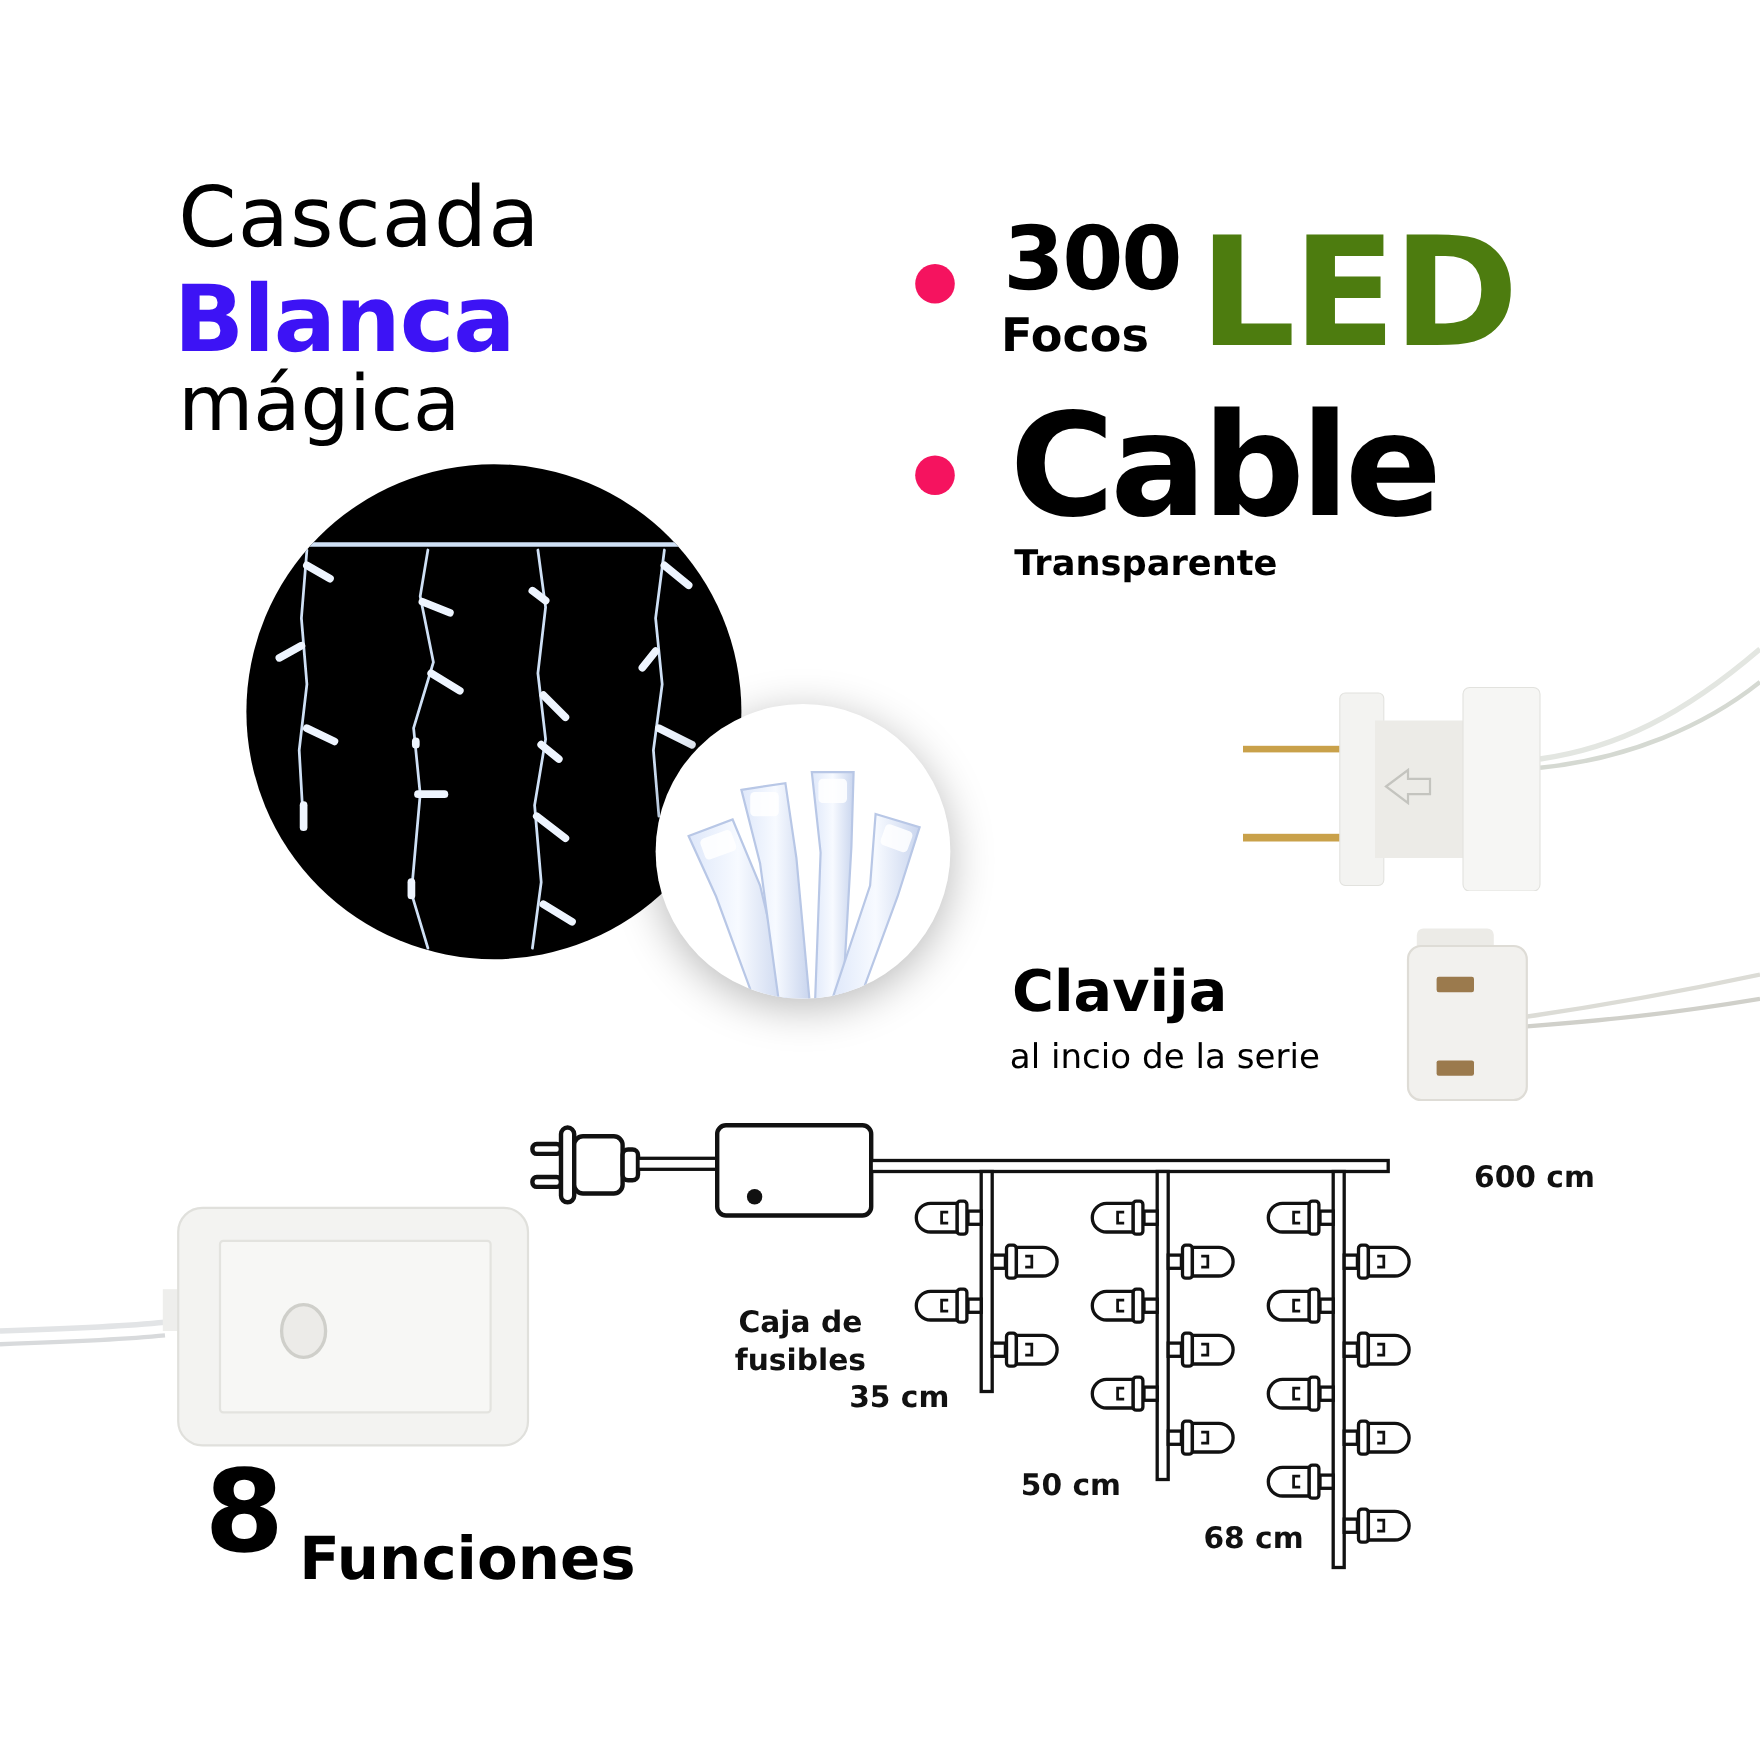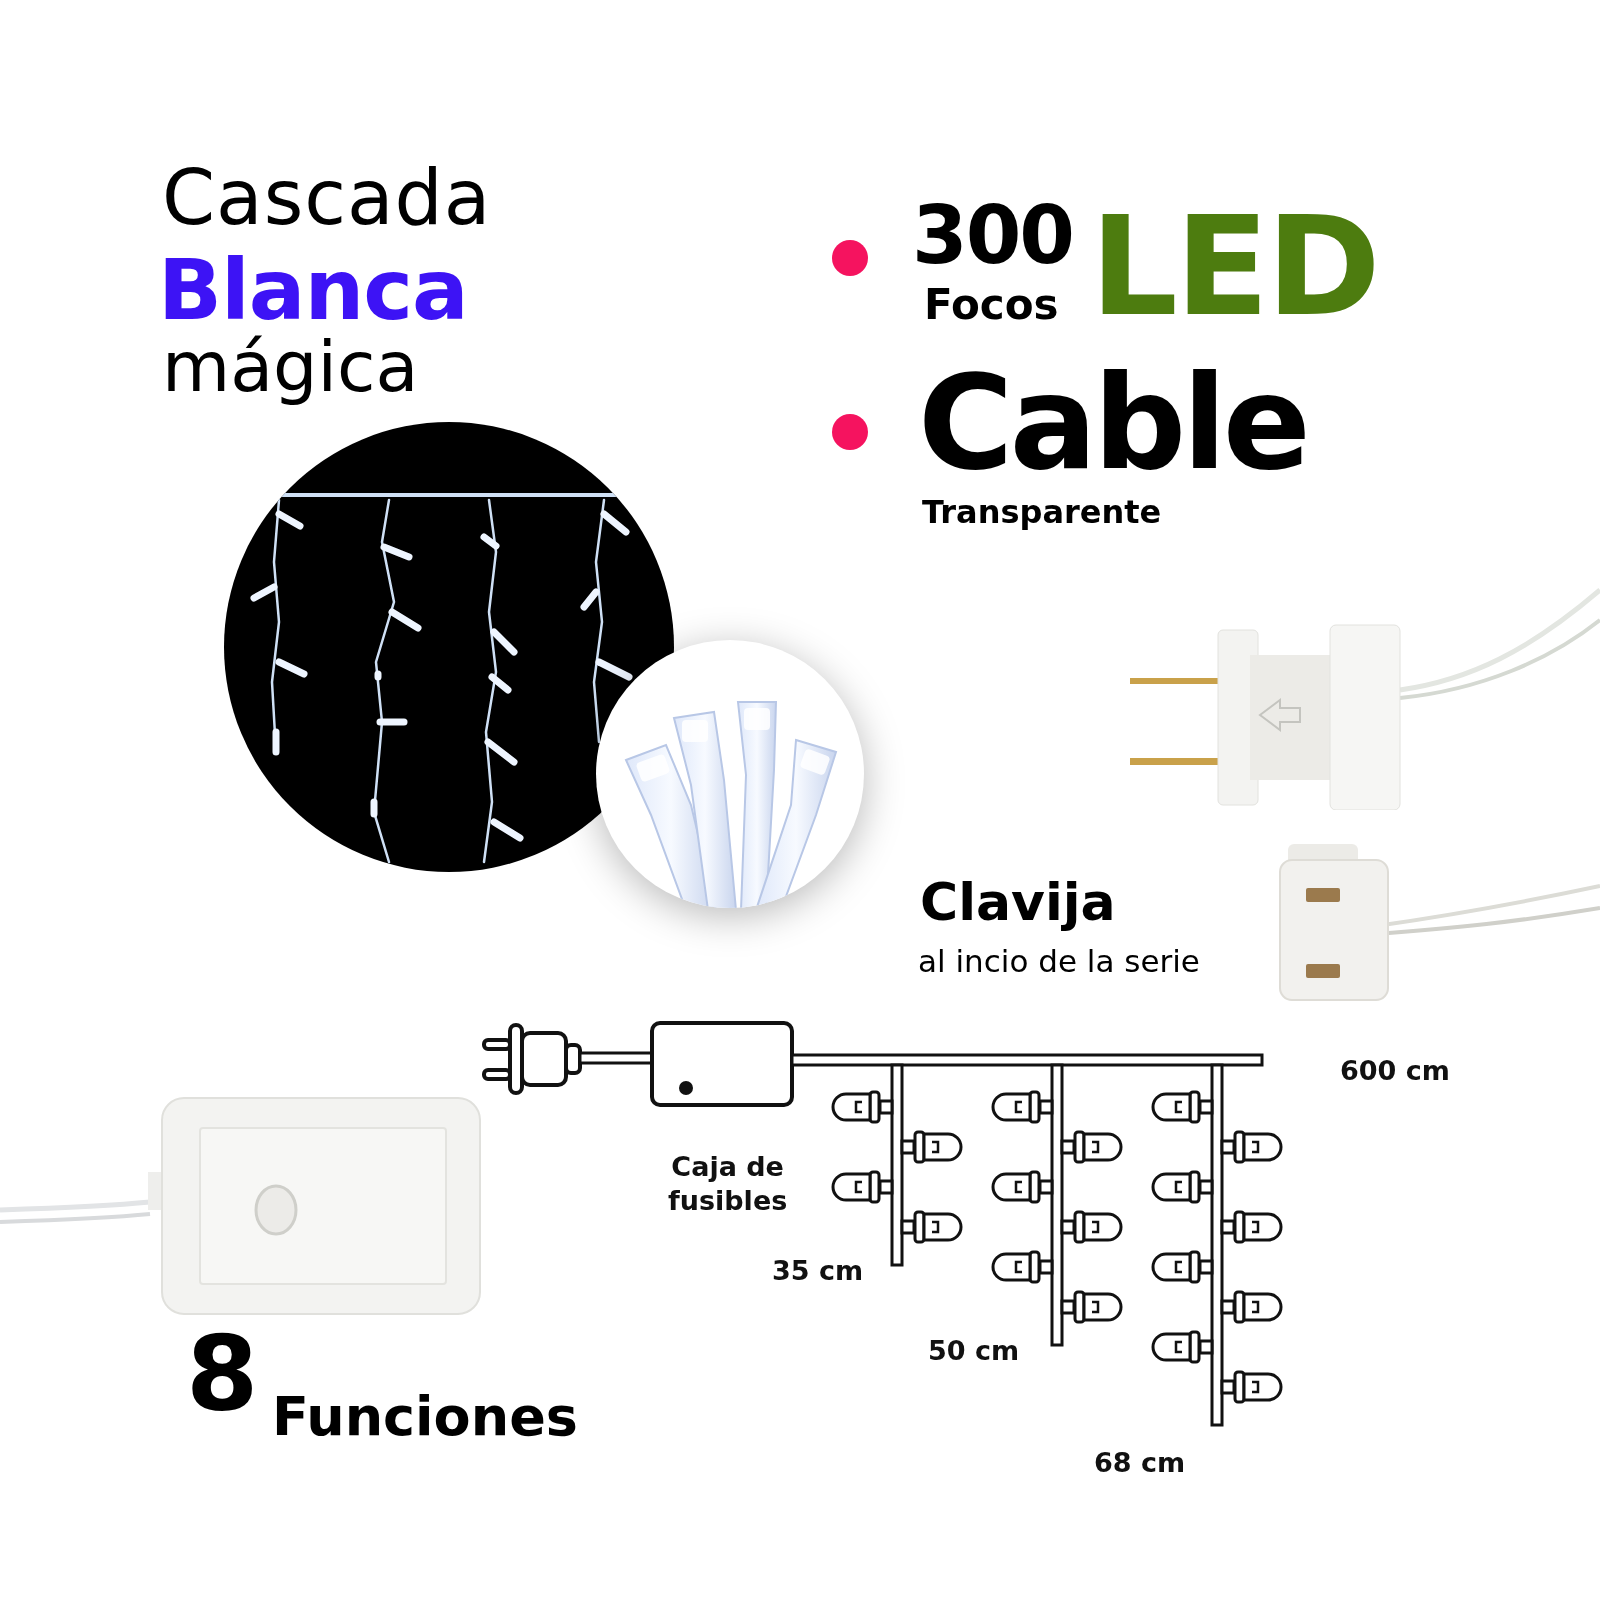--- a/index.html
+++ b/index.html
@@ -5,37 +5,37 @@
   html, body { margin:0; padding:0; }
   body { width:1600px; height:1600px; background:#ffffff; position:relative; overflow:hidden;
          font-family:"DejaVu Sans", sans-serif; color:#111; }
   .abs { position:absolute; }
   .title-line1 { left:162px; top:160px; font-size:76px; font-weight:400; letter-spacing:1px; line-height:1; color:#000;text-align:center; }
   .title-line2 { left:158px; top:248px; font-size:84px; font-weight:700; line-height:1; color:#3d13f5; letter-spacing:-1px; }
   .title-line3 { left:162px; top:332px; font-size:70px; font-weight:400; line-height:1; color:#000; }
 
   .bullet { width:36px; height:36px; border-radius:50%; background:#f5135f; }
   .feat-300 { left:912px; top:196px; font-size:80px; font-weight:700; line-height:1; color:#000; letter-spacing:-2px; }
-  .feat-focos { left:910px; top:284px; font-size:42px; font-weight:700; line-height:1; color:#000;margin-left:14px; }
+  .feat-focos { left:910px; top:284px; font-size:42px; font-weight:700; line-height:1; color:#000; }
   .feat-led { left:1090px; top:198px; font-size:138px; font-weight:700; line-height:1; color:#4d7c0f; letter-spacing:-3px; }
   .feat-cable { left:918px; top:358px; font-size:130px; font-weight:700; line-height:1; color:#000; letter-spacing:-4px; }
   .feat-transp { left:922px; top:496px; font-size:32px; font-weight:700; line-height:1; color:#000; }
 
   .clavija-title { left:920px; top:876px; font-size:52px; font-weight:700; line-height:1; color:#000;text-align:center; }
   .clavija-sub { left:918px; top:946px; font-size:31px; font-weight:400; line-height:1; color:#000; }
 
   .funciones-num { left:186px; top:1322px; font-size:104px; font-weight:700; line-height:1; color:#000; }
   .funciones-lbl { left:272px; top:1356px; font-size:54px; font-weight:700; line-height:1; color:#000;margin-top:34px; }
 
   .diag-label { font-size:27px; font-weight:700; line-height:1.25; color:#111; }
-  .caja-label { left:668px; top:1150px; text-align:center; }
+  .caja-label { left:668px; top:1186px; text-align:center; }
   .len-600 { left:1340px; top:1054px; }
   .len-35 { left:772px; top:1254px; }
   .len-50 { left:928px; top:1334px; }
-  .len-68 { left:1094px; top:1446px; }
+  .len-68 { left:1094px; top:1382px; }
 
   .photo-black { left:224px; top:422px; width:450px; height:450px; border-radius:50%; background:#000; overflow:hidden; }
   .photo-led { left:596px; top:640px; width:268px; height:268px; border-radius:50%; background:#fff;
                box-shadow: 0 8px 40px rgba(0,0,0,0.28); overflow:hidden; }
 </style>
 </head>
 <body>
 
 <div class="abs title-line1">Cascada</div>
 <div class="abs title-line2">Blanca</div>

